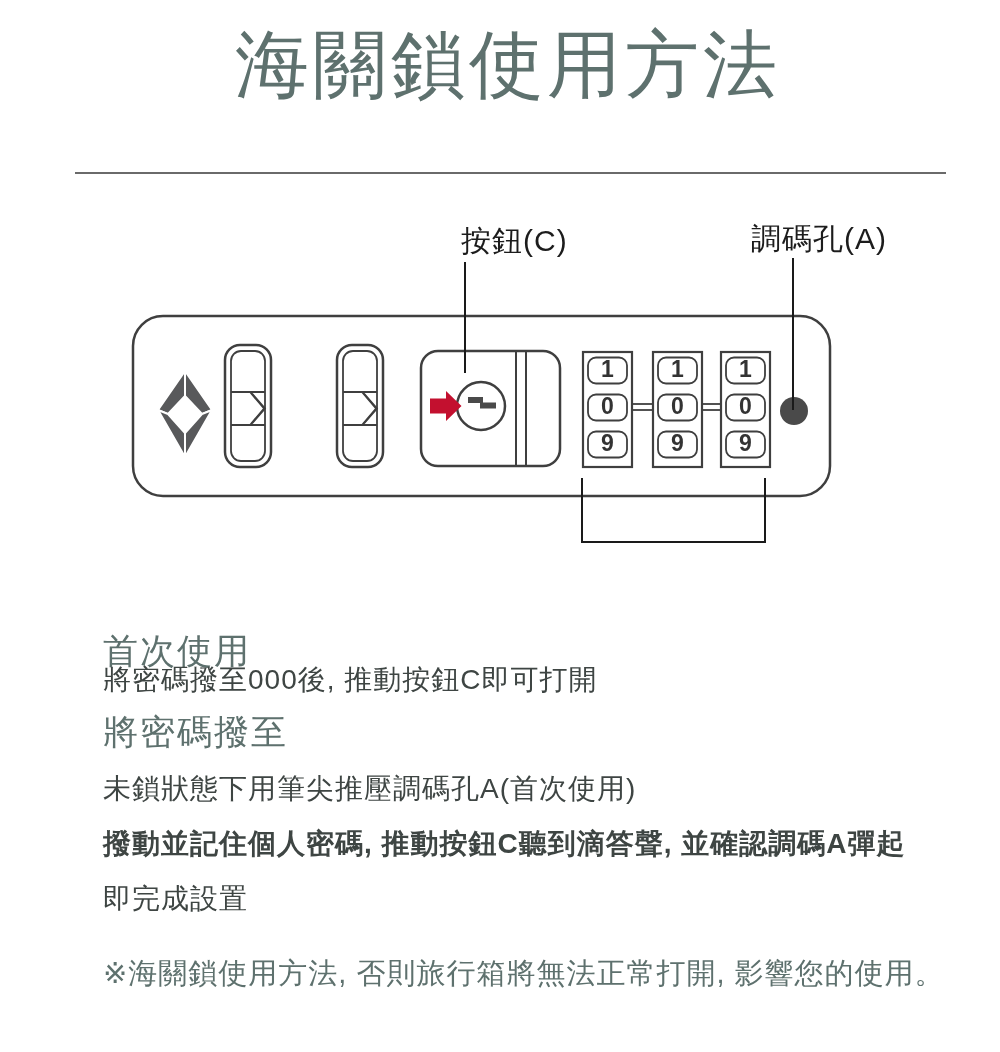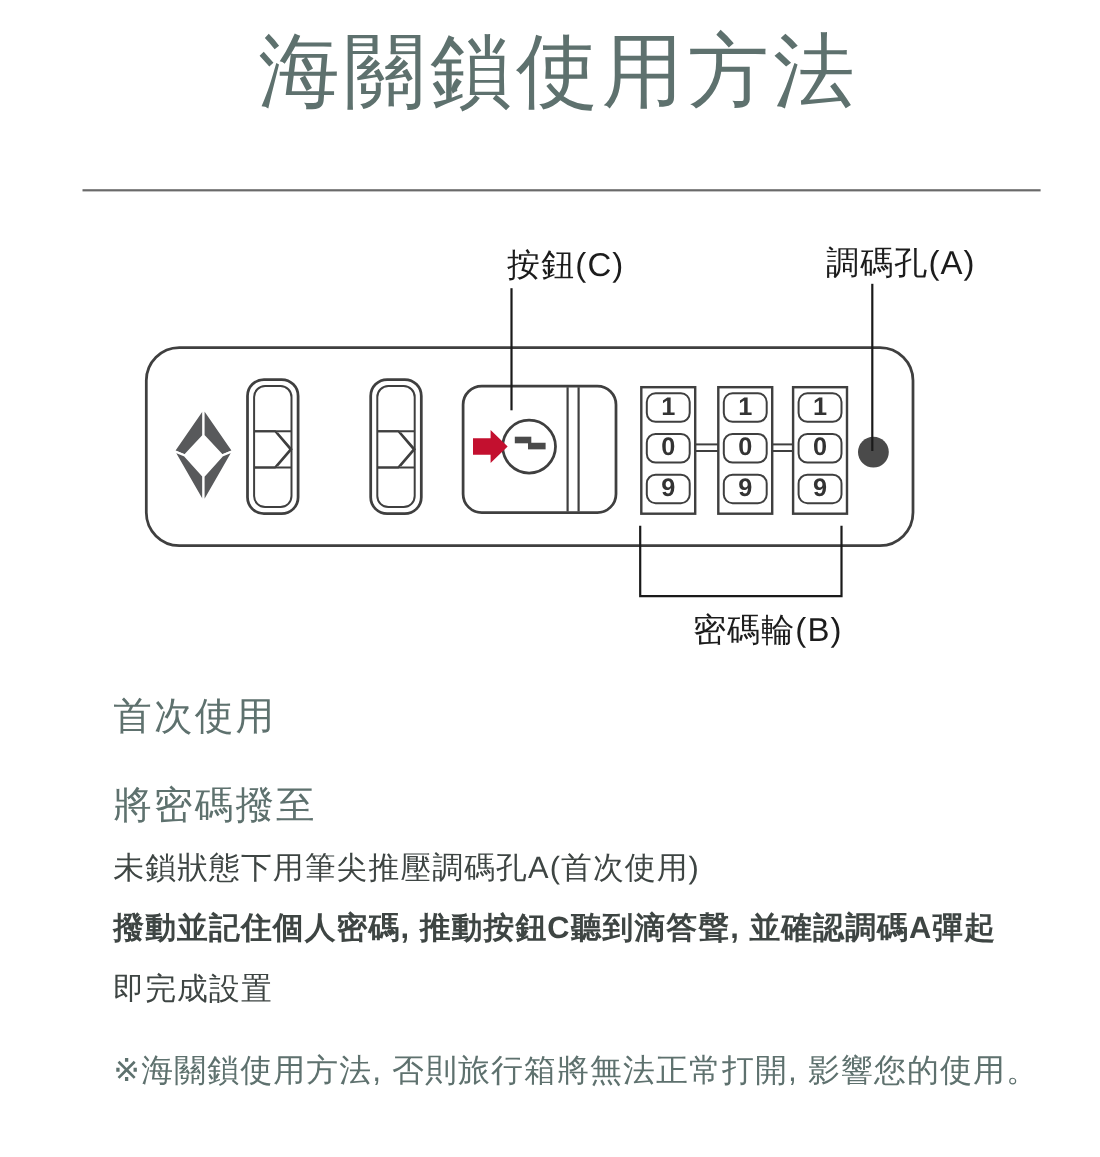--- a/index.html
+++ b/index.html
@@ -129,23 +129,23 @@
 
     <circle cx="794" cy="411" r="14" fill="#4a4a4a"></circle>
 
     <line x1="465" y1="262" x2="465" y2="373" stroke="#1a1a1a" stroke-width="2"></line>
     <line x1="793" y1="258" x2="793" y2="410" stroke="#1a1a1a" stroke-width="2"></line>
     <path d="M582,478 V542 H765 V478" fill="none" stroke="#1a1a1a" stroke-width="2"></path>
   </svg>
 
   <div class="callout-label label-c">按鈕(C)</div>
   <div class="callout-label label-a">調碼孔(A)</div>
-  <div class="callout-label label-b">密碼輪(B)</div>
 
   <div class="txt h-teal s1-heading">首次使用</div>
+  <div class="txt body-line s1-line1">將密碼撥至000後, 推動按鈕C即可打開</div>
 
   <div class="txt h-teal s2-heading">將密碼撥至</div>
   <div class="txt body-line s2-line1">未鎖狀態下用筆尖推壓調碼孔A(首次使用)</div>
   <div class="txt body-line s2-line2">撥動並記住個人密碼, 推動按鈕C聽到滴答聲, 並確認調碼A彈起</div>
   <div class="txt body-line s2-line3">即完成設置</div>
 
   <div class="txt note-line note">※海關鎖使用方法, 否則旅行箱將無法正常打開, 影響您的使用。</div>
 
 </div>
 

